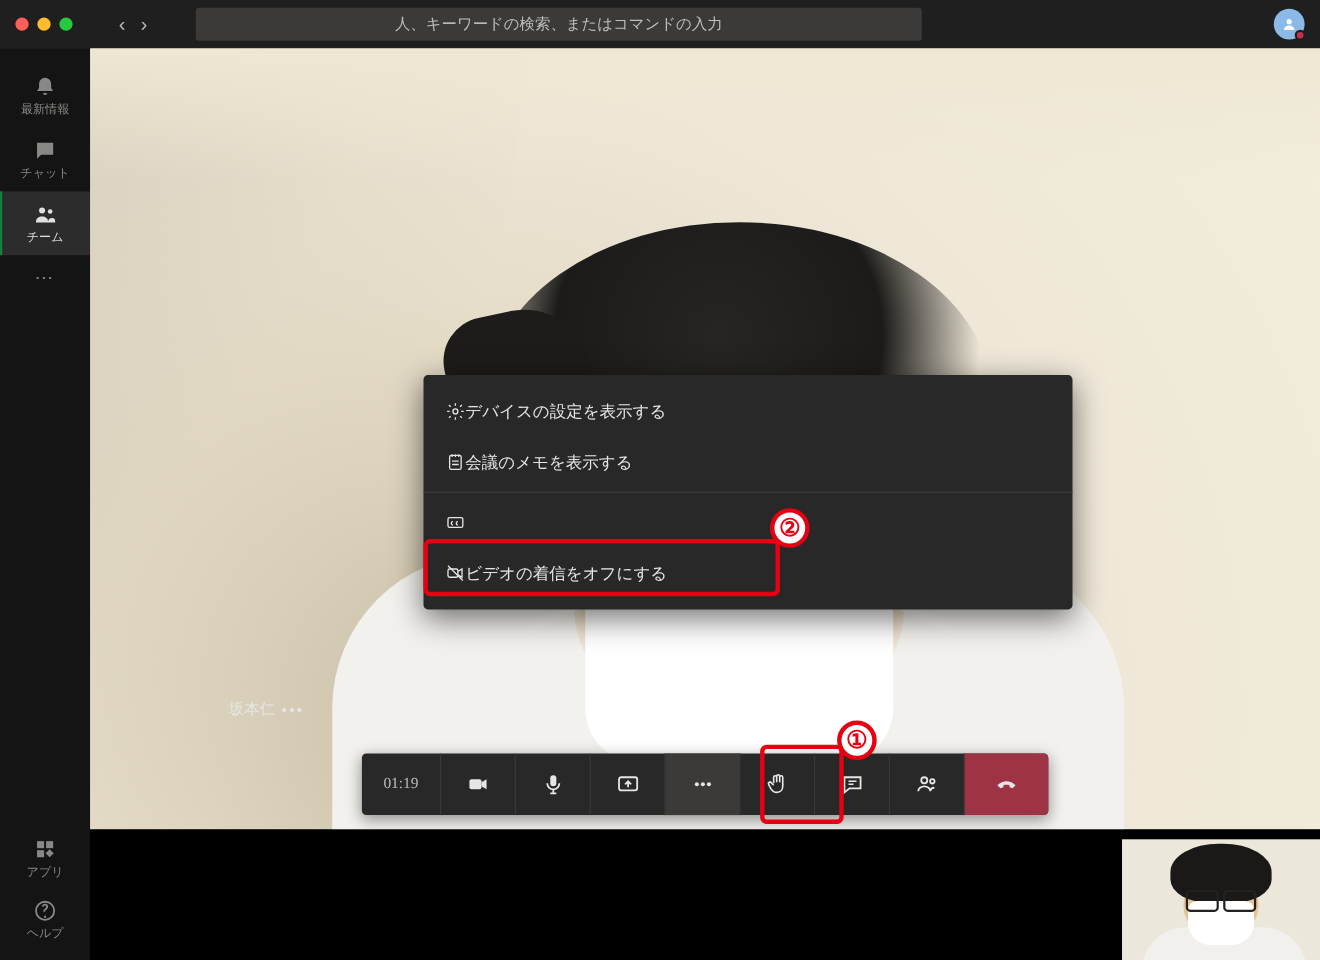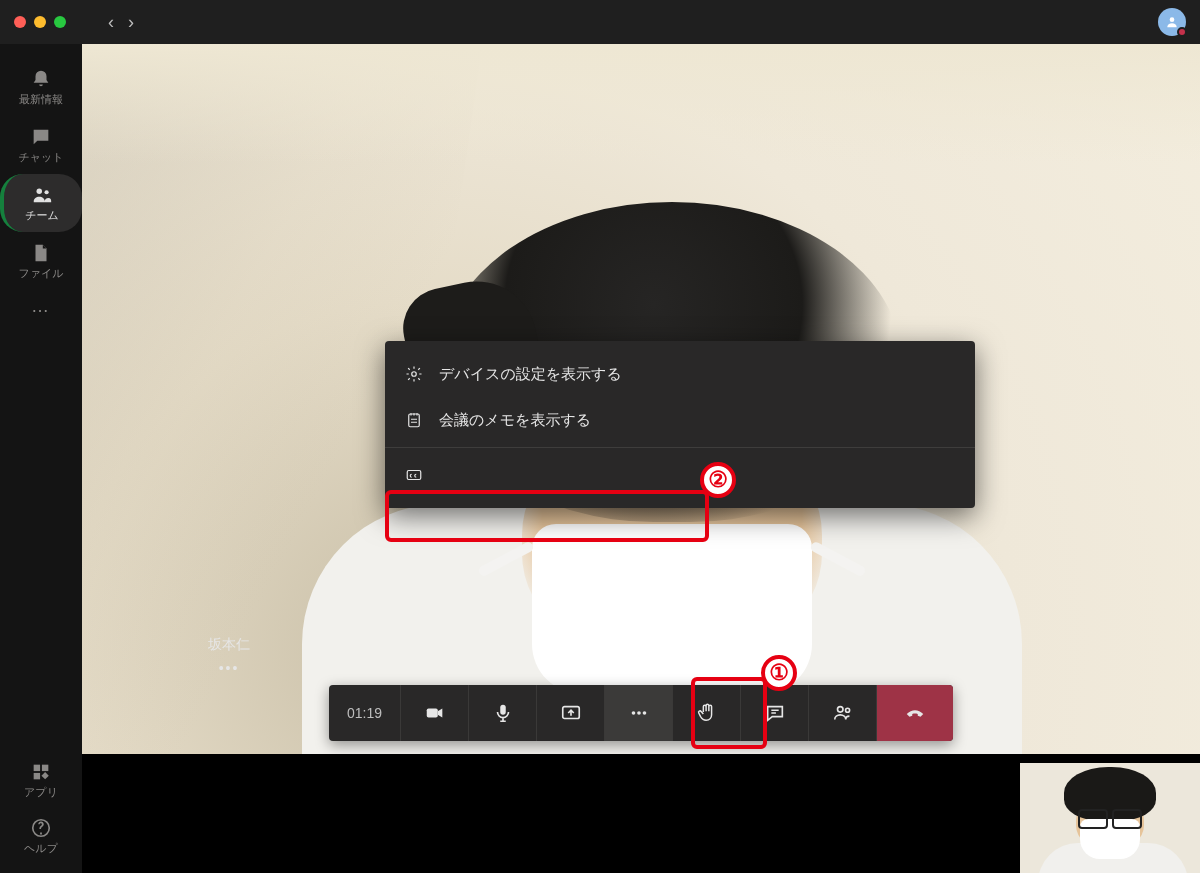--- a/index.html
+++ b/index.html
@@ -19,55 +19,55 @@
   .searchbar { flex: 0 0 660px; margin-left: 20px; height: 30px; background: #3b3a39; border-radius: 3px; color: #bebebe; font-size: 14px; display: flex; align-items: center; justify-content: center; }
   .avatar { position: absolute; right: 14px; top: 8px; width: 28px; height: 28px; border-radius: 50%; background: #8bb9e8; display: flex; align-items: center; justify-content: center; }
   .avatar svg { width: 14px; height: 14px; fill: #fff; }
   .presence { position: absolute; right: -1px; bottom: -1px; width: 10px; height: 10px; border-radius: 50%; background: #c4314b; border: 2px solid #1f1f1f; }
 
   .body { display: flex; height: calc(873px - 44px); }
 
   
   .rail { width: 82px; background: #141414; display: flex; flex-direction: column; align-items: center; padding-top: 14px; }
   .rail-item { width: 82px; height: 58px; display:flex; flex-direction:column; align-items:center; justify-content:center; gap:2px; color:#8a8886; font-size:11px; cursor:pointer; }
-  .rail-item.active { background: #2d2c2c; color:#e1e1e1; border-left: 4px solid #15803d; padding-right:2px;border-radius:23px;}
+  .rail-item.active { background: #2d2c2c; color:#e1e1e1; border-left: 2px solid #15803d; padding-right:2px;}
   .rail-item svg { width: 22px; height: 22px; fill: currentColor; }
   .rail-more { margin-top: 6px; color:#8a8886; font-size:18px; letter-spacing:2px;}
   .rail-bottom { margin-top:auto; width:66px; display:flex; flex-direction:column; align-items:center; padding-bottom:12px; gap:6px;}
 
   
   .main { flex: 1; background: #000; position: relative; }
   .video { position: absolute; left: 0; top: 0; width: 1118px; height: 710px; background: #e9e1d3; overflow: hidden; }
   .wall-shadow { position:absolute; inset:0; background: radial-gradient(circle at 30% 85%, #c9bfa7 0%, #e5dcc8 35%, #efe8d9 60%, #f3edde 100%); }
   .wall-edge { position:absolute; left:0; top:0; width:100%; height:120px; background: linear-gradient(180deg, #eee7d3 0%, rgba(238,231,211,0) 100%);}
   .wall-corner { position:absolute; left:-180px; top:-40px; width:520px; height:900px; transform: rotate(8deg); background: linear-gradient(110deg, rgba(150,140,115,.35) 0%, rgba(200,190,165,.15) 50%, rgba(236,228,208,0) 70%);}
   .hair { position:absolute; left:360px; top:158px; width:460px; height:320px; background: radial-gradient(circle at 46% 32%, #262524 0%, #1c1b19 45%, rgba(28,27,25,0) 72%); border-radius: 50% 50% 46% 46%; }
   .hair::after { content:""; position:absolute; left:-30px; top:80px; width:130px; height:170px; background:#1d1c1a; border-radius:40px 60px 50px 50px; transform:rotate(-12deg);}
   .torso { position:absolute; left:220px; top:460px; width:720px; height:300px; background:#f2f1ed; border-radius:140px 140px 0 0;}
   .face { position:absolute; left:440px; top:380px; width:300px; height:240px; background: radial-gradient(circle at 50% 35%, #e8c8a0 0%, #e6c49a 60%, rgba(230,196,154,0) 80%); border-radius:46%; }
   .mask { position:absolute; left:450px; top:480px; width:280px; height:170px; background:#fff; border-radius:24px 24px 50px 50px;}
   .mask::before, .mask::after { content:""; position:absolute; top:30px; width:60px; height:10px; background:#f4f3f1; border-radius:6px;}
   .mask::before{ left:-56px; transform:rotate(-28deg);}
   .mask::after{ right:-56px; transform:rotate(28deg);}
 
-  .participant-label { position: absolute; left: 126px; top: 592px; color: #e6e6e6; font-size: 14px; display:flex; align-items:center; gap:6px;flex-direction:column;}
+  .participant-label { position: absolute; left: 126px; top: 592px; color: #e6e6e6; font-size: 14px; display:flex; align-items:center; gap:6px;}
   .participant-label .pdots { letter-spacing:2px; cursor:pointer;}
 
   
   .toolbar { position:absolute; left:50%; transform:translateX(-50%); top:641px; height:56px; background:#292828; border-radius:4px; display:flex; align-items:stretch; box-shadow:0 4px 14px rgba(0,0,0,.4);}
-  .toolbar .tbtn { width:68px; display:flex; align-items:center; justify-content:center; color:#e6e6e6; cursor:pointer; position:relative;}
+  .toolbar .tbtn { width:68px; display:flex; align-items:center; justify-content:center; color:#e6e6e6; cursor:pointer; position:relative;font-family:Liberation Serif, serif;}
   .toolbar .tbtn:not(:last-child){ border-right:1px solid #3a3938;}
   .toolbar .timer { width:72px; font-size:14px; color:#bdbdbd;}
   .toolbar svg { width:22px; height:22px; fill:currentColor; }
   .toolbar .hangup { background:#9e3346; border-radius:0 4px 4px 0; width:76px;}
   .tbtn.more-active { background:#3b3a39;}
 
   
   .menu { position:absolute; left:303px; top:297px; width:590px; background:#292828; border-radius:4px; padding:10px 0; box-shadow:0 8px 28px rgba(0,0,0,.55);}
-  .menu-item { height:46px; display:flex; align-items:center; gap:16px; padding:0 20px; color:#e6e6e6; font-size:15px; cursor:pointer;}
+  .menu-item { height:46px; display:flex; align-items:center; gap:0; padding:0 20px; color:#e6e6e6; font-size:15px; cursor:pointer;}
   .menu-item svg { width:18px; height:18px; fill:none; stroke:currentColor; stroke-width:1.6;}
   .menu-sep { height:1px; background:#3e3d3c; margin:4px 0;}
 
   
   .annot-box { position:absolute; border:4px solid #e60012; border-radius:6px; pointer-events:none;}
   .annot-1 { left:609px; top:633px; width:76px; height:72px;}
   .annot-2 { left:303px; top:446px; width:324px; height:52px;}
   .annot-circle { position:absolute; width:36px; height:36px; border:4px solid #e60012; border-radius:50%; background:#fff; color:#e60012; font-weight:900; font-size:22px; display:flex; align-items:center; justify-content:center; pointer-events:none;}
   .ac-1 { left:679px; top:611px;}
   .ac-2 { left:618px; top:418px;}
@@ -98,20 +98,21 @@
     </div>
     <div class="navbtns">
       <span class="arrow">‹</span>
       <span class="arrow">›</span>
     </div>
     <span class="compose">
       <svg viewBox="0 0 24 24">
           <path fill="none" stroke="currentColor" stroke-width="1.8" d="M4 17l10-10 3 3-10 10H4v-3zM14 4l3 3M4 20h16"></path>
         </svg>
     </span>
+    <div class="searchbar">人、キーワードの検索、またはコマンドの入力</div>
     <div class="avatar">
       <svg viewBox="0 0 24 24">
           <circle cx="12" cy="8" r="4"></circle>
           <path d="M4 20c0-3.3 3.6-6 8-6s8 2.7 8 6v1H4v-1z"></path>
         </svg>
       <span class="presence"></span>
     </div>
   </div>
 
   <div class="body">
@@ -129,27 +130,20 @@
           </svg>
         <span>チャット</span>
       </div>
       <div class="rail-item active">
         <svg viewBox="0 0 24 24">
             <circle cx="9" cy="8" r="3"></circle>
             <circle cx="17" cy="9" r="2.3"></circle>
             <path d="M3 19c0-3 2.7-5 6-5s6 2 6 5v1H3v-1zM15 19c0-2 1.5-3.6 4-3.6s3 1.6 3 3.6v1h-7"></path>
           </svg>
         <span>チーム</span>
-      </div>
-      <div class="rail-item">
-        <svg viewBox="0 0 24 24">
-            <path d="M6 3h8l4 4v14H6V3z"></path>
-            <path fill="#141414" d="M14 3v4h4"></path>
-          </svg>
-        <span>ファイル</span>
       </div>
       <div class="rail-more">…</div>
 
       <div class="rail-bottom">
         <div class="rail-item" style="height:50px">
           <svg viewBox="0 0 24 24">
               <rect x="4" y="4" width="7" height="7"></rect>
               <rect x="13" y="4" width="7" height="7"></rect>
               <rect x="4" y="13" width="7" height="7"></rect>
               <path d="M16.5 12l4 4-4 4-4-4 4-4z"></path>
@@ -198,20 +192,27 @@
             </svg>
           <span>会議のメモを表示する</span>
         </div>
         <div class="menu-sep"></div>
         <div class="menu-item">
           <svg viewBox="0 0 24 24">
               <rect x="3" y="6" width="18" height="12" rx="2"></rect>
               <path d="M7 13c0-1.1.9-2 2-2M7 13c0 1.1.9 2 2 2M13 13c0-1.1.9-2 2-2M13 13c0 1.1.9 2 2 2"></path>
             </svg>
         </div>
+        <div class="menu-item">
+          <svg viewBox="0 0 24 24">
+              <rect x="3" y="7" width="12" height="10" rx="2"></rect>
+              <path d="M15 10l5-3v10l-5-3M3 3l18 18"></path>
+            </svg>
+          <span>ビデオの着信をオフにする</span>
+        </div>
       </div>
 
       <div class="toolbar">
         <div class="tbtn timer">01:19</div>
         <div class="tbtn">
           <svg viewBox="0 0 24 24">
               <rect x="3" y="7" width="12" height="10" rx="2"></rect>
               <path d="M15 10l5-3v10l-5-3z"></path>
             </svg>
         </div>

